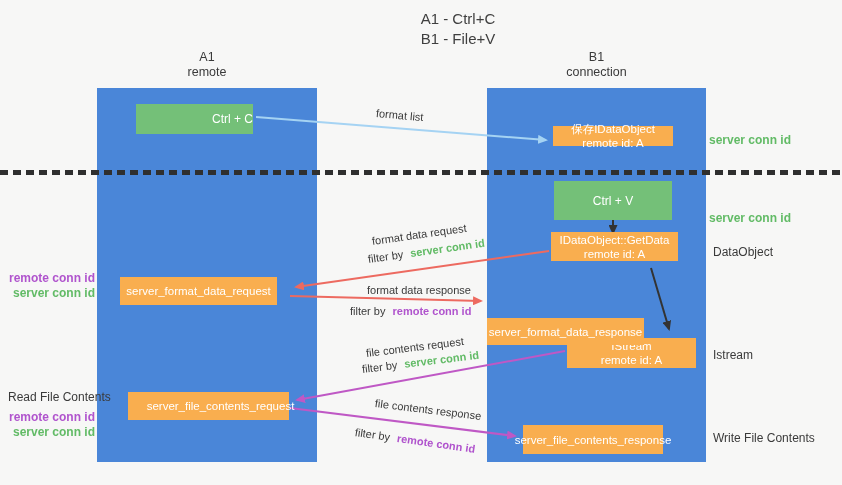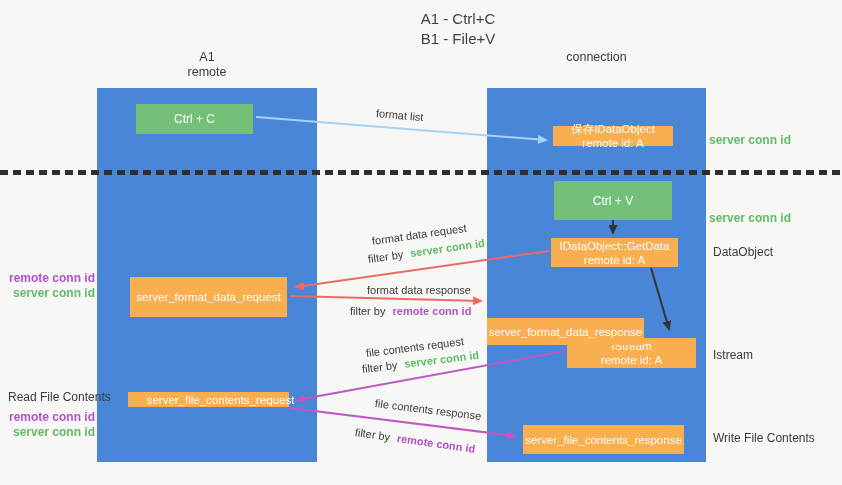--- a/index.html
+++ b/index.html
@@ -69,20 +69,21 @@
   <div class="title">
     <div>A1 - Ctrl+C</div>
     <div>B1 - File+V</div>
   </div>
 
   <div class="lane-header" style="left:97px;width:220px;">
     <div>A1</div>
     <div>remote</div>
   </div>
   <div class="lane-header" style="left:487px;width:219px;">
+    <div>B1</div>
     <div>connection</div>
   </div>
 
   <div class="lane" style="left:97px;width:220px;"></div>
   <div class="lane" style="left:487px;width:219px;"></div>
 
   <div class="dotted"></div>
 
   <svg class="arrows" width="842" height="485" viewBox="0 0 842 485">
     <defs>
@@ -101,48 +102,48 @@
     </defs>
     <line x1="256" y1="117" x2="546" y2="140" stroke="#a5d3f3" stroke-width="2" marker-end="url(#mBlue)"></line>
     <line x1="613" y1="209" x2="613" y2="233" stroke="#333333" stroke-width="2" marker-end="url(#mBlk)"></line>
     <line x1="651" y1="268" x2="669" y2="329" stroke="#333333" stroke-width="2" marker-end="url(#mBlk)"></line>
     <line x1="549" y1="251" x2="296" y2="287" stroke="#ed6a60" stroke-width="2" marker-end="url(#mRed)"></line>
     <line x1="290" y1="296" x2="481" y2="301" stroke="#ed6a60" stroke-width="2" marker-end="url(#mRed)"></line>
     <line x1="565" y1="351" x2="297" y2="400" stroke="#bf58c5" stroke-width="2" marker-end="url(#mMag)"></line>
     <line x1="290" y1="408" x2="515" y2="436" stroke="#bf58c5" stroke-width="2" marker-end="url(#mMag)"></line>
   </svg>
 
-  <div class="box green" style="left:136px;top:104px;width:117px;height:30px;">
+  <div class="box green" style="left:136px;top:104px;width:117px;height:30px;align-items:flex-end;">
     <span>Ctrl + C</span>
   </div>
   <div class="box green" style="left:554px;top:181px;width:118px;height:39px;">
     <span>Ctrl + V</span>
   </div>
   <div class="box orange" style="left:553px;top:126px;width:120px;height:20px;">
     <span>保存IDataObject</span>
     <span>remote id: A</span>
   </div>
-  <div class="box orange" style="left:551px;top:238px;width:127px;height:29px;">
+  <div class="box orange" style="left:551px;top:232px;width:127px;height:29px;">
     <span>IDataObject::GetData</span>
     <span>remote id: A</span>
   </div>
   <div class="box orange" style="left:567px;top:338px;width:129px;height:30px;">
     <span>IStream</span>
     <span>remote id: A</span>
   </div>
-  <div class="box orange" style="left:130px;top:277px;width:157px;height:40px;align-items:center;">
+  <div class="box orange" style="left:120px;top:277px;width:157px;height:28px;align-items:center;">
     <span>server_format_data_request</span>
   </div>
   <div class="box orange" style="left:487px;top:288px;width:157px;height:27px;margin-top:30px;">
     <span>server_format_data_response</span>
   </div>
-  <div class="box orange" style="left:128px;top:392px;width:161px;height:15px;padding-left:24px;">
+  <div class="box orange" style="left:128px;top:392px;width:161px;height:28px;padding-left:24px;">
     <span>server_file_contents_request</span>
   </div>
-  <div class="box orange" style="left:523px;top:425px;width:161px;height:29px;">
+  <div class="box orange" style="left:523px;top:425px;width:140px;height:29px;">
     <span>server_file_contents_response</span>
   </div>
 
   <div class="elabel" style="left:376px;top:107px;transform:rotate(5deg);">
     <span>format list</span>
   </div>
 
   <div class="elabel" style="left:372px;top:235px;transform:rotate(-8deg);">
     <span>format data request</span>
   </div>

